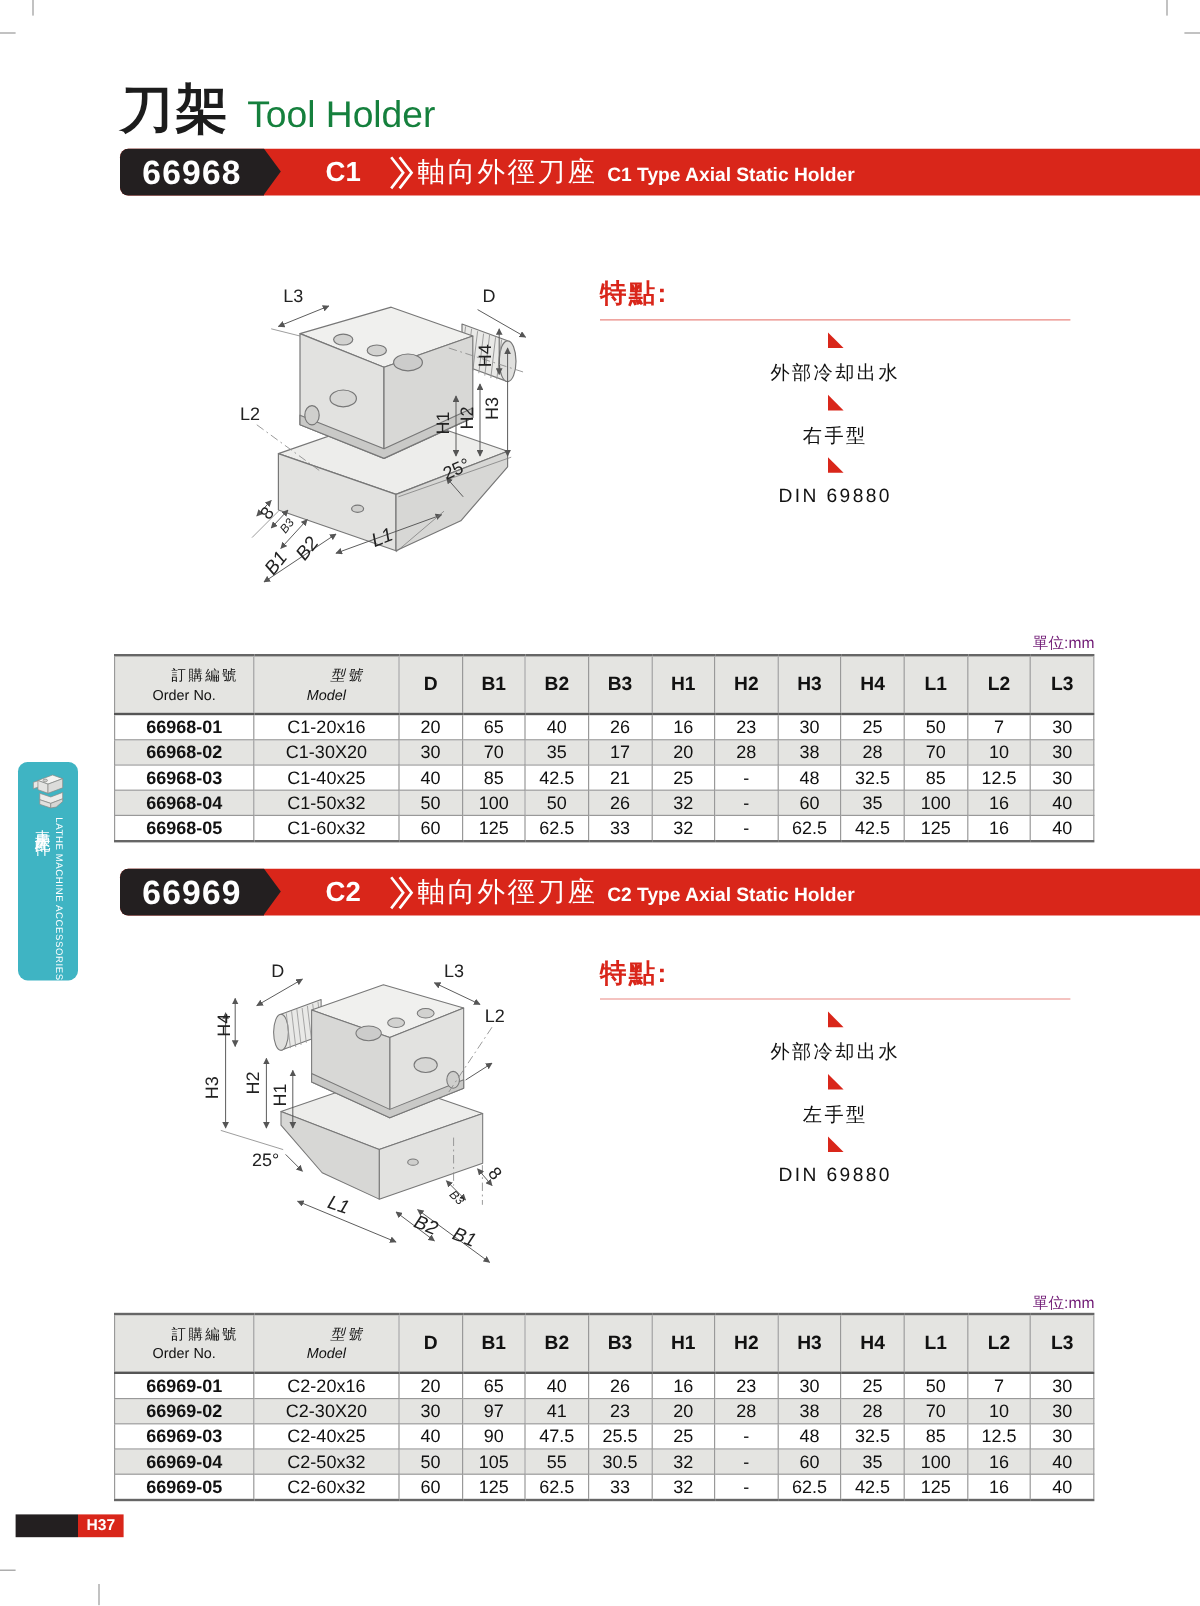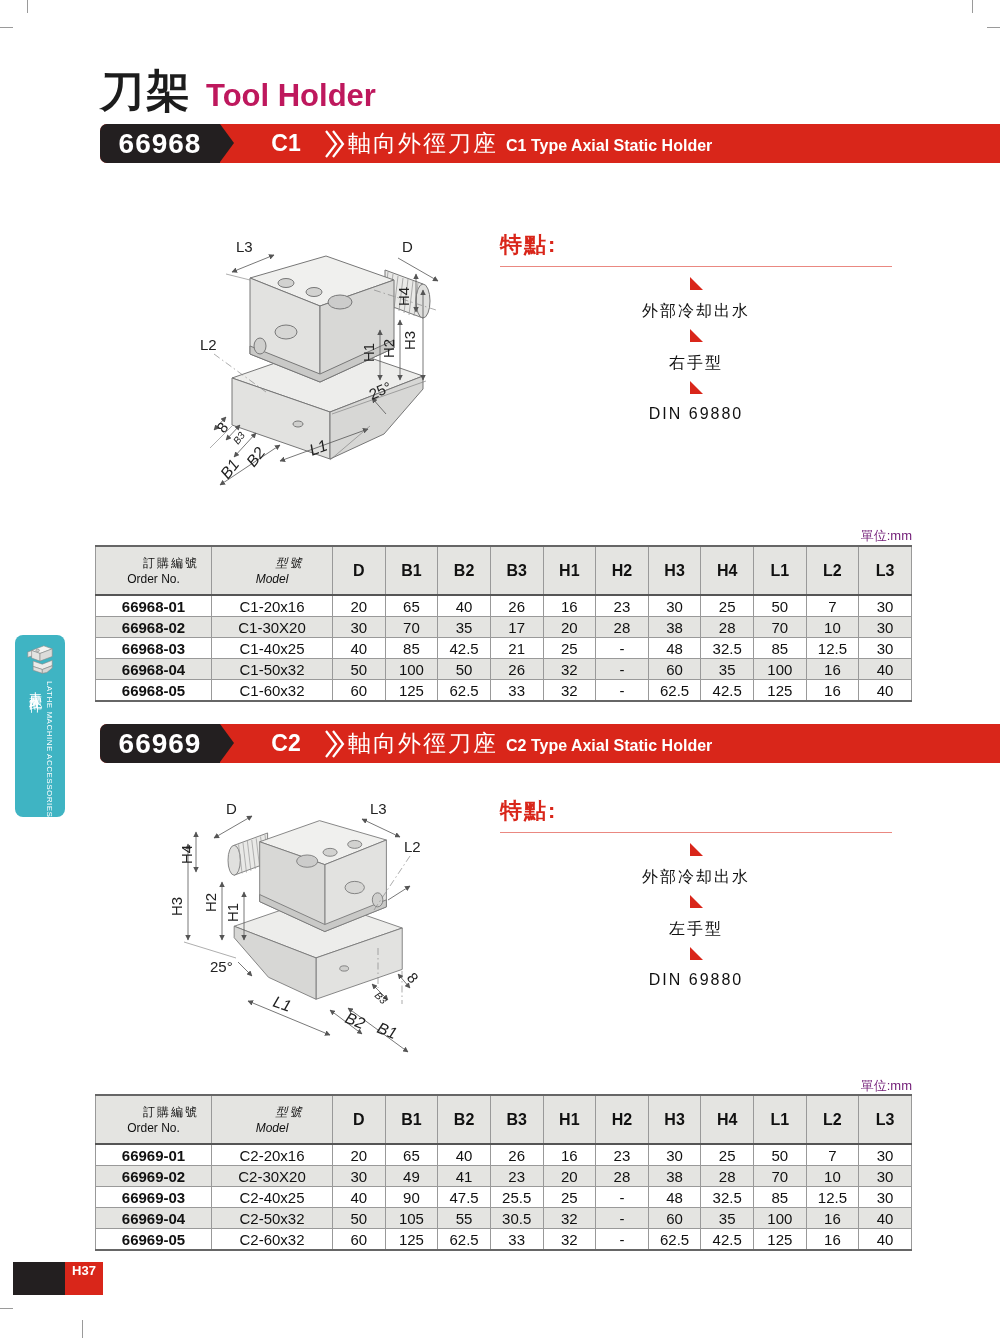--- a/index.html
+++ b/index.html
@@ -5,21 +5,21 @@
   html,body{margin:0;padding:0;background:#fff;}
   .page{position:relative;width:1000px;height:1338px;background:#ffffff;overflow:hidden;
         font-family:"Liberation Sans",sans-serif;color:#1a1a1a;}
 
   
   .crop{position:absolute;background:#9a9a9a;}
 
   
   .page-title{position:absolute;left:100px;top:62px;display:flex;align-items:baseline;gap:14px;}
   .page-title .zh{font-size:44px;font-weight:bold;color:#1c1c1c;letter-spacing:2px;}
-  .page-title .en{font-size:31px;font-weight:bold;color:#be185d;}
+  .page-title .en{font-size:31px;font-weight:normal;color:#15803d;}
 
   
   .banner{position:absolute;left:100px;width:914px;height:39px;background:#d9261a;border-radius:7px;}
   .banner .black-box{position:absolute;left:0;top:0;width:120px;height:39px;background:#231f20;
         border-radius:7px 0 0 7px;color:#fff;font-size:28px;font-weight:bold;text-align:center;line-height:39px;letter-spacing:1px;}
   .banner .black-tip{position:absolute;left:120px;top:0;width:0;height:0;
         border-left:14px solid #231f20;border-top:19.5px solid transparent;border-bottom:19.5px solid transparent;}
   .banner .code{position:absolute;left:150px;top:0;width:72px;text-align:center;line-height:39px;
         color:#fff;font-size:23px;font-weight:bold;}
   .banner .chev{position:absolute;left:224px;top:5px;}
@@ -54,21 +54,21 @@
   .spec tbody tr:last-child td{border-bottom:2px solid #666;}
 
   
   .side-tab{position:absolute;left:15px;top:635px;width:50px;height:182px;background:#3fb4c3;
         border-radius:8px;display:flex;flex-direction:column;align-items:center;padding-top:7px;box-sizing:border-box;}
   .v-wrap{display:flex;flex-direction:row;align-items:flex-start;margin-top:5px;}
   .zh-v{writing-mode:vertical-rl;font-size:13px;color:#fff;letter-spacing:3px;}
   .en-v{writing-mode:vertical-rl;font-size:8px;color:#fff;letter-spacing:0.5px;margin-left:1px;}
 
   
-  .pageno{position:absolute;left:13px;top:1262px;height:33px;display:flex;}
+  .pageno{position:absolute;left:13px;top:1262px;height:19px;display:flex;}
   .pageno .pn-black{width:52px;background:#231f20;}
   .pageno .pn-red{width:38px;background:#d9261a;color:#fff;font-weight:bold;font-size:13px;
         text-align:center;line-height:17px;}
 
   
   .drawing{position:absolute;}
   .dim-line{stroke:#555;stroke-width:0.8;fill:none;}
   .ext-line{stroke:#777;stroke-width:0.6;fill:none;}
   .cl{stroke:#888;stroke-width:0.7;fill:none;stroke-dasharray:7 3 1.5 3;}
   .dim-label{font-family:"Liberation Sans",sans-serif;font-size:15px;fill:#222;}
@@ -411,21 +411,21 @@
           <td>30</td>
           <td>25</td>
           <td>50</td>
           <td>7</td>
           <td>30</td>
         </tr>
         <tr>
           <td>66969-02</td>
           <td>C2-30X20</td>
           <td>30</td>
-          <td>49</td>
+          <td>97</td>
           <td>41</td>
           <td>23</td>
           <td>20</td>
           <td>28</td>
           <td>38</td>
           <td>28</td>
           <td>70</td>
           <td>10</td>
           <td>30</td>
         </tr>

